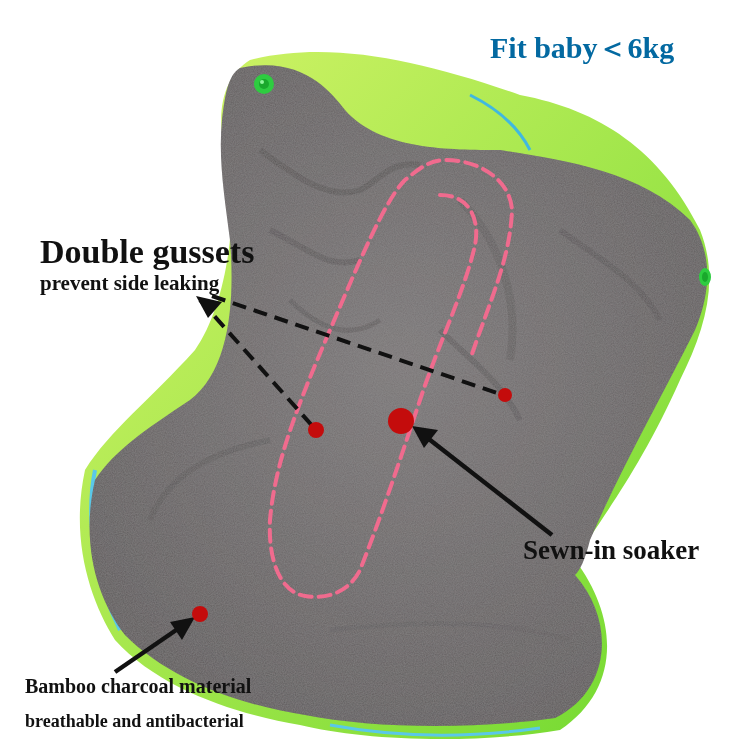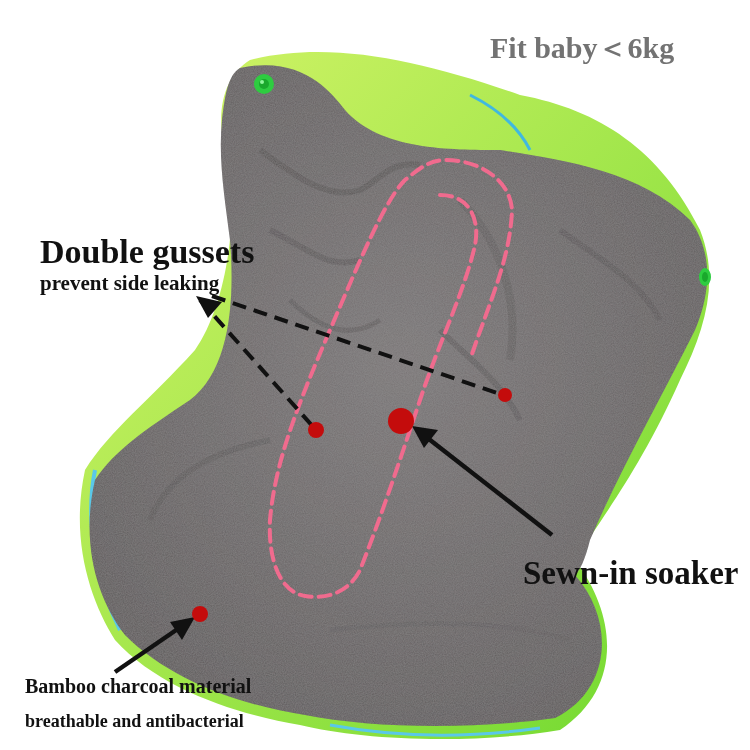--- a/index.html
+++ b/index.html
@@ -26,36 +26,36 @@
       font-family: "Liberation Serif", "DejaVu Serif", serif;
       font-weight: bold;
       color: #111111;
       white-space: nowrap;
       line-height: 1;
     }
     .title {
       left: 490px;
       top: 33px;
       font-size: 30px;
-      color: #737373;
+      color: #0369a1;
     }
     .gussets-main {
       left: 40px;
       top: 235px;
       font-size: 34px;
     }
     .gussets-sub {
       left: 40px;
       top: 273px;
       font-size: 21px;
     }
     .soaker-main {
       left: 523px;
-      top: 557px;
-      font-size: 33px;
+      top: 537px;
+      font-size: 27px;
     }
     .bamboo-main {
       left: 25px;
       top: 676px;
       font-size: 20px;
     }
     .bamboo-sub {
       left: 25px;
       top: 712px;
       font-size: 18px;

